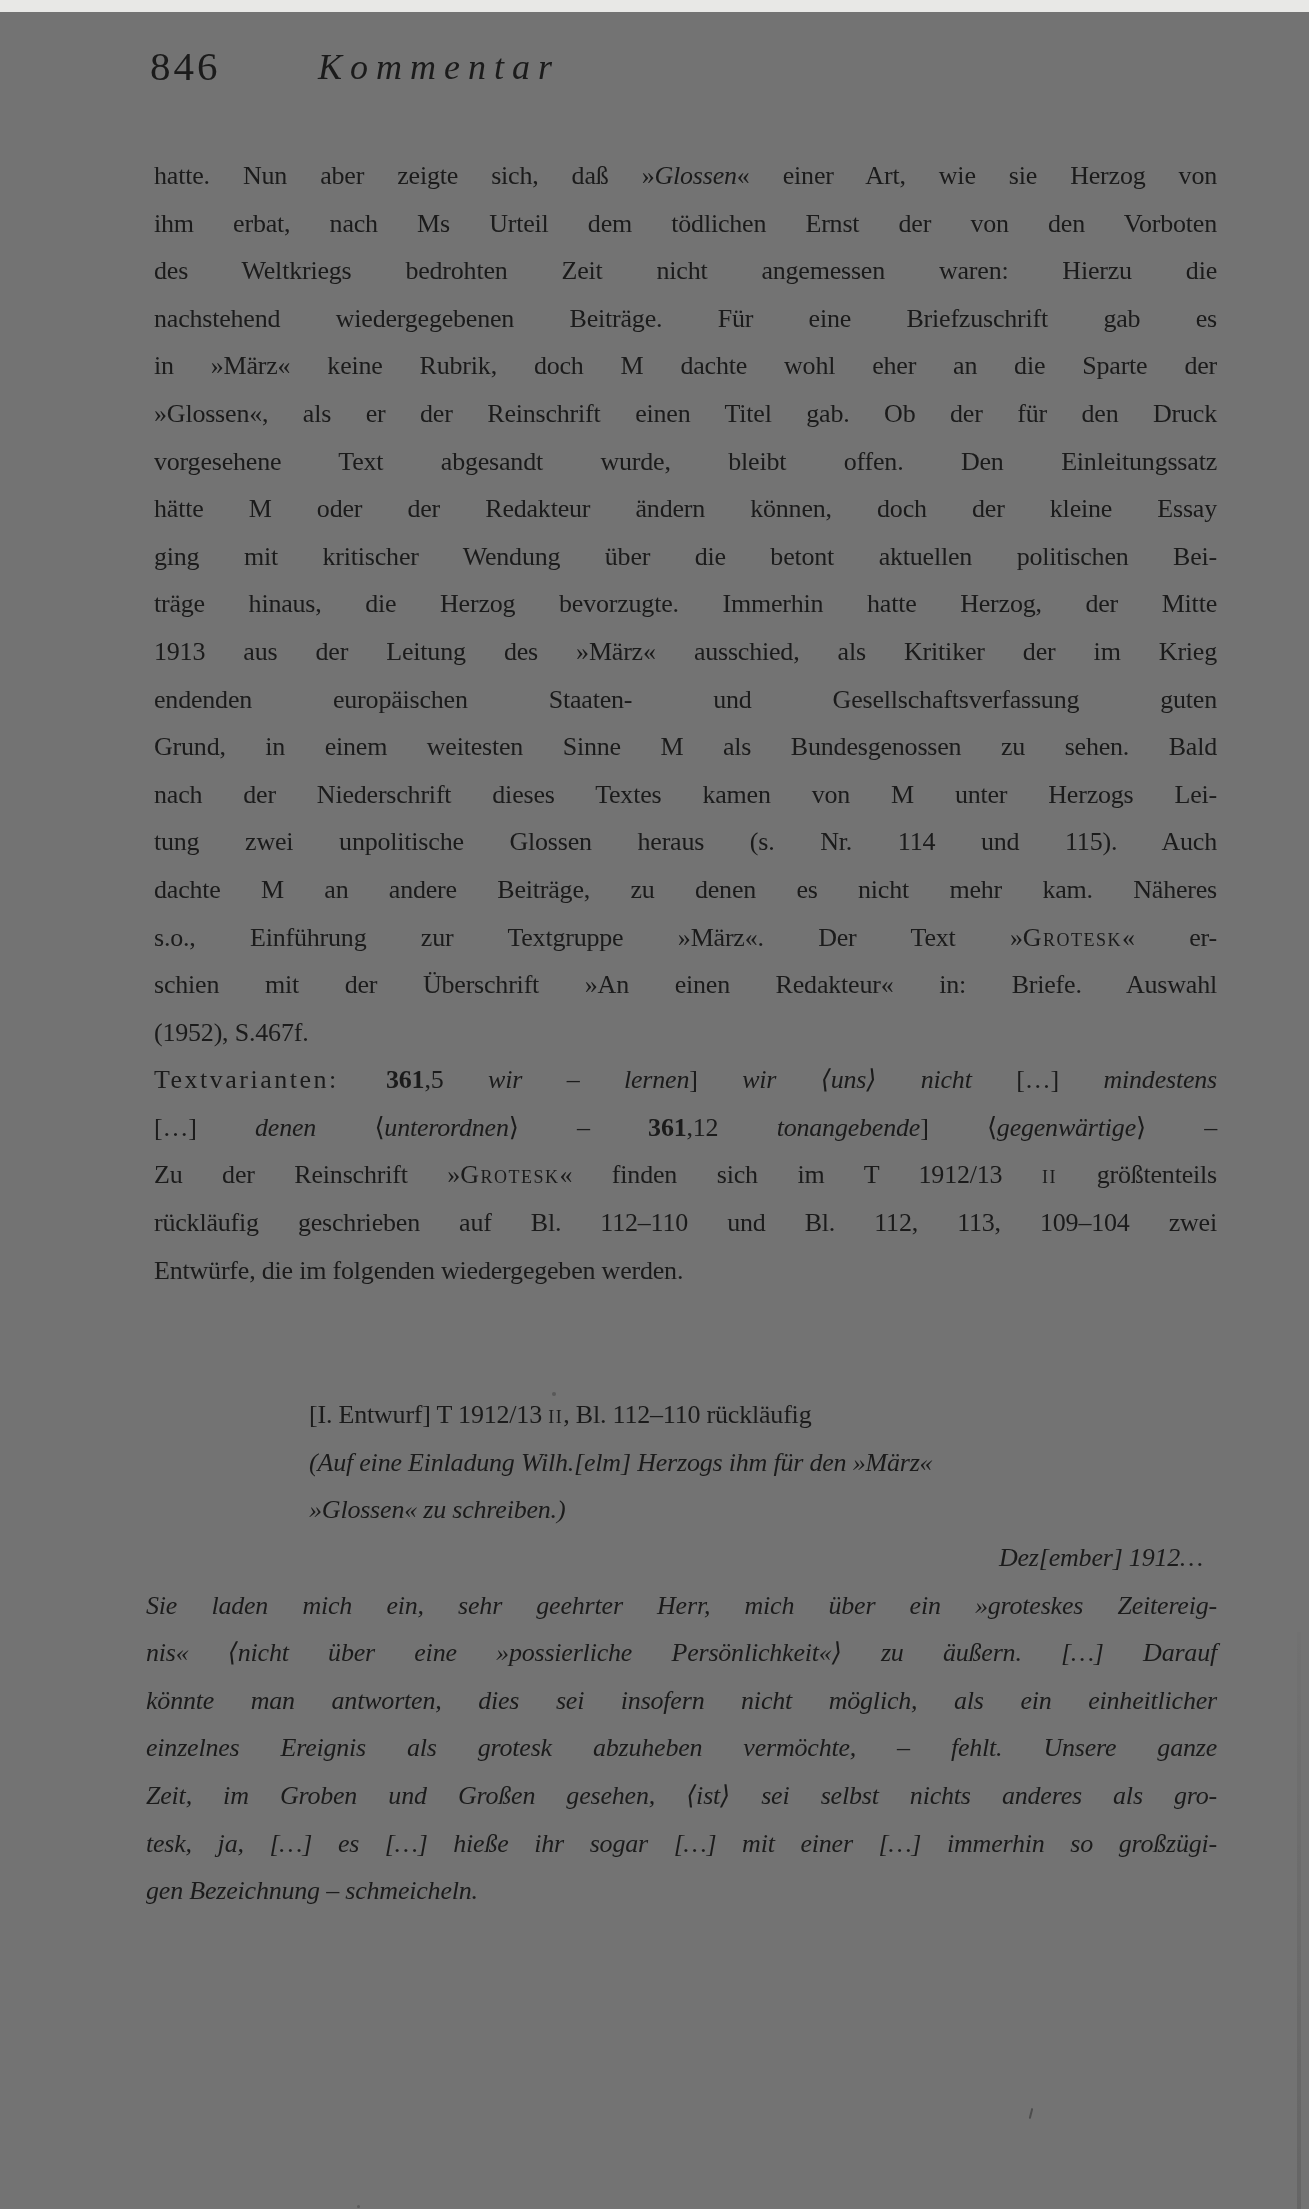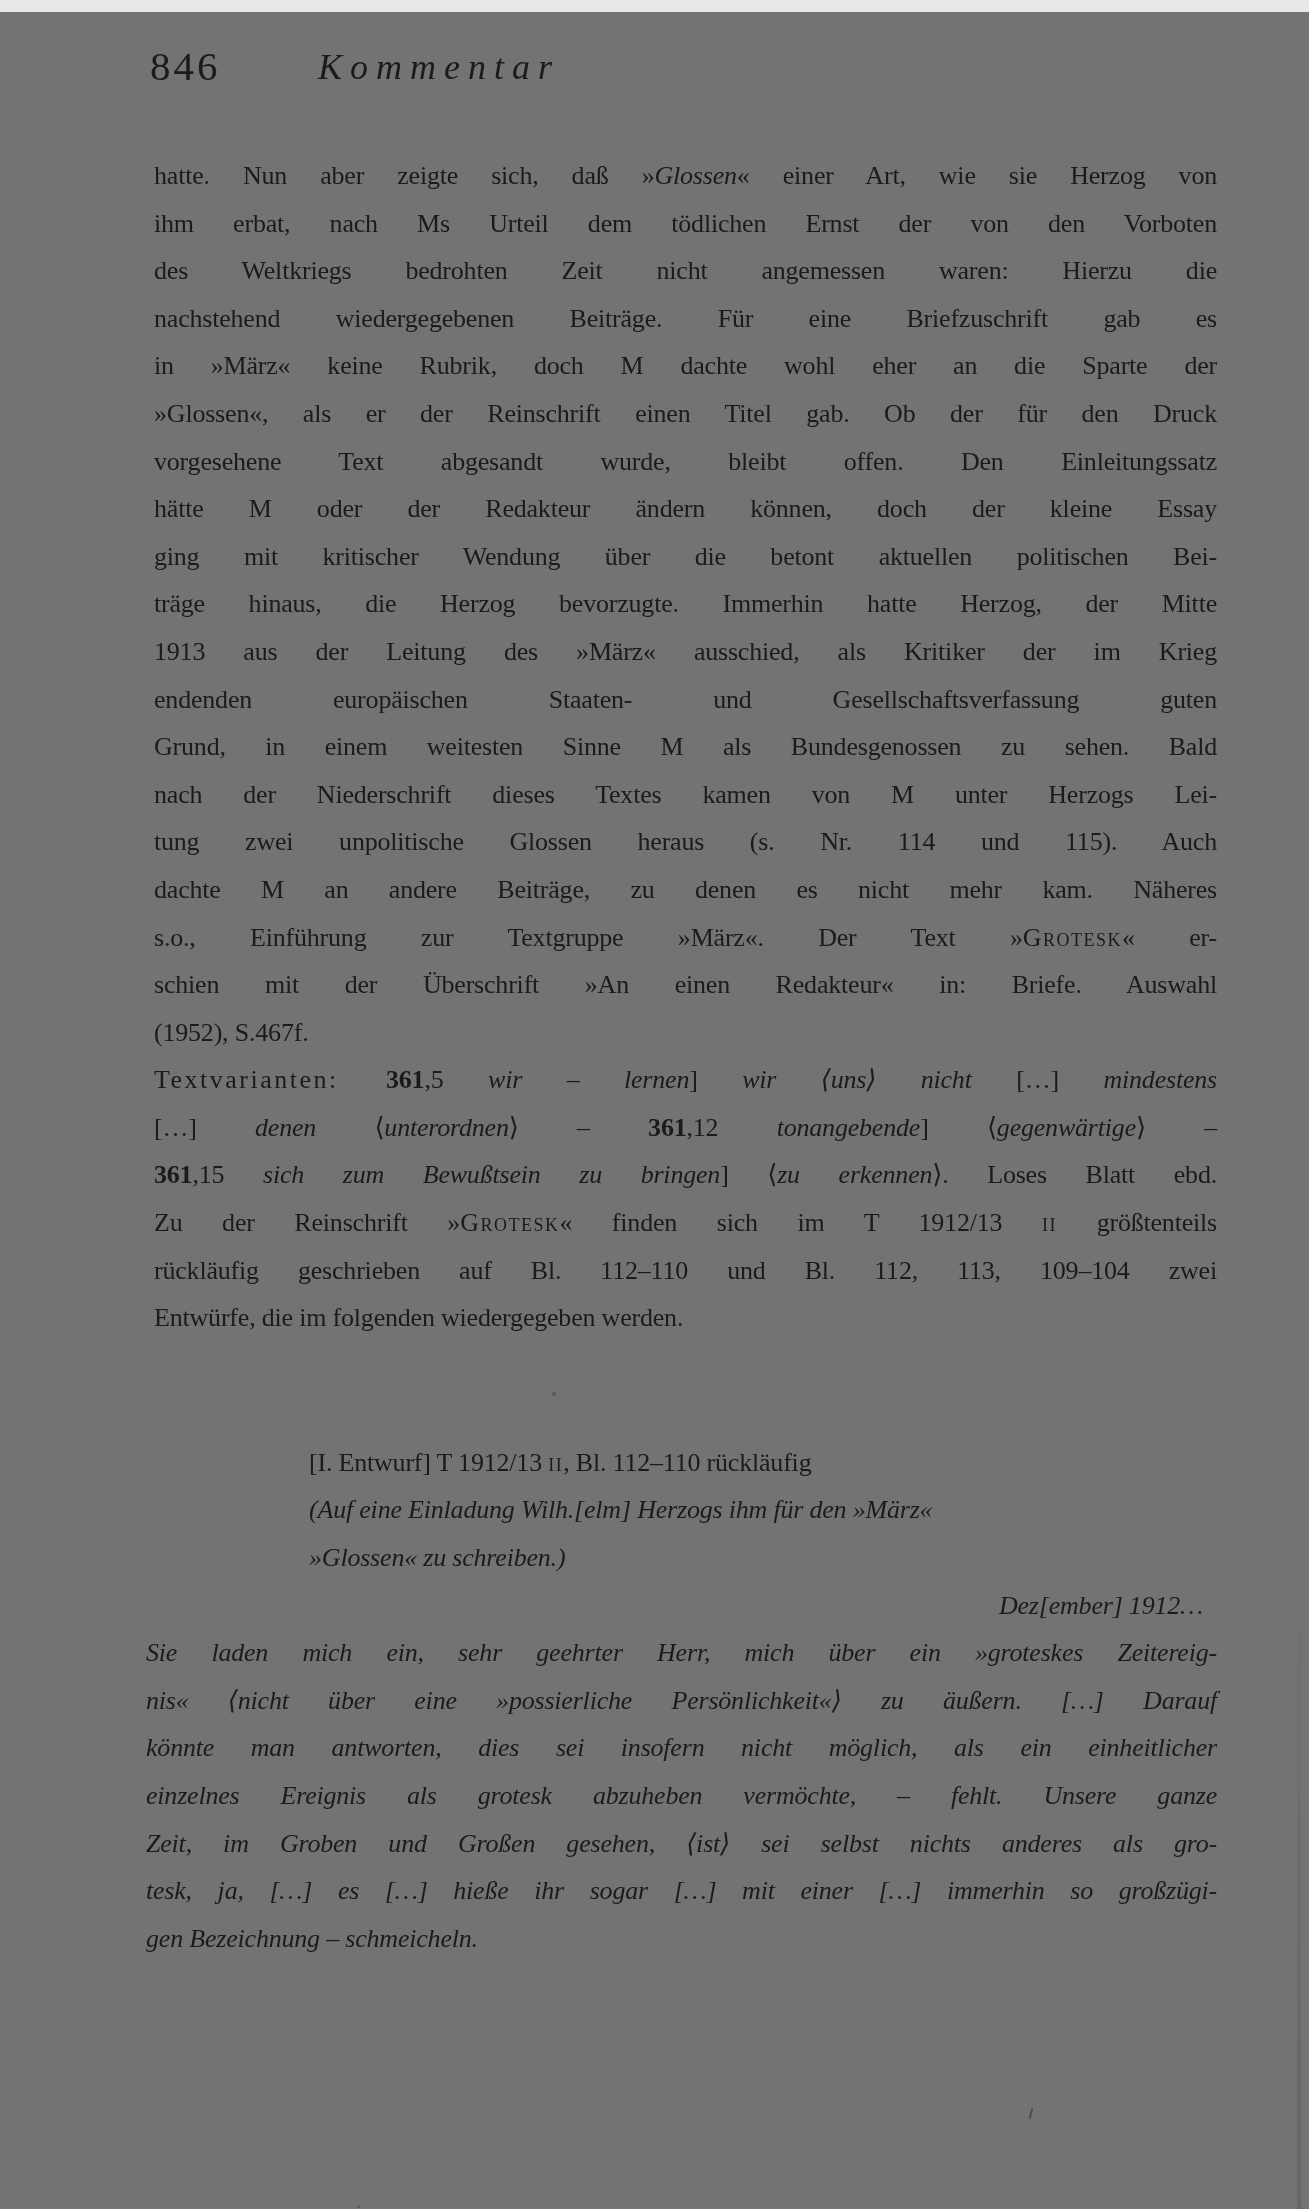--- a/index.html
+++ b/index.html
@@ -79,21 +79,20 @@
         <div class="line jst"><span class="s-r">nach der Niederschrift dieses Textes kamen von M unter Herzogs Lei-</span></div>
         <div class="line jst"><span class="s-r">tung zwei unpolitische Glossen heraus (s. Nr. 114 und 115). Auch</span></div>
         <div class="line jst"><span class="s-r">dachte M an andere Beiträge, zu denen es nicht mehr kam. Näheres</span></div>
         <div class="line jst"><span class="s-r">s.o., Einführung zur Textgruppe »März«. Der Text »</span><span class="s-sc">Grotesk</span><span class="s-r">« er-</span></div>
         <div class="line jst"><span class="s-r">schien mit der Überschrift »An einen Redakteur« in: Briefe. Auswahl</span></div>
         <div class="line"><span class="s-r">(1952), S.467f.</span></div>
       </div>
       <div class="block body">
         <div class="line jst"><span class="s-s">Textvarianten: </span><span class="s-b">361</span><span class="s-r">,5 </span><span class="s-i">wir</span><span class="s-r"> – </span><span class="s-i">lernen</span><span class="s-r">] </span><span class="s-i">wir ⟨uns⟩ nicht</span><span class="s-r"> […] </span><span class="s-i">mindestens</span></div>
         <div class="line jst"><span class="s-r">[…] </span><span class="s-i">denen</span><span class="s-r"> ⟨</span><span class="s-i">unterordnen</span><span class="s-r">⟩ – </span><span class="s-b">361</span><span class="s-r">,12 </span><span class="s-i">tonangebende</span><span class="s-r">] ⟨</span><span class="s-i">gegenwärtige</span><span class="s-r">⟩ –</span></div>
-        <div class="line jst"><span class="s-b">361</span><span class="s-r">,15 </span><span class="s-i">sich zum Bewußtsein zu bringen</span><span class="s-r">] ⟨</span><span class="s-i">zu erkennen</span><span class="s-r">⟩. Loses Blatt ebd.</span></div>
         <div class="line jst"><span class="s-r">Zu der Reinschrift »</span><span class="s-sc">Grotesk</span><span class="s-r">« finden sich im T 1912/13 </span><span class="s-sc">ii</span><span class="s-r"> größtenteils</span></div>
         <div class="line jst"><span class="s-r">rückläufig geschrieben auf Bl. 112–110 und Bl. 112, 113, 109–104 zwei</span></div>
         <div class="line"><span class="s-r">Entwürfe, die im folgenden wiedergegeben werden.</span></div>
       </div>
       <div class="block indented">
         <div class="line"><span class="s-r">[I. Entwurf] T 1912/13 </span><span class="s-sc">ii</span><span class="s-r">, Bl. 112–110 rückläufig</span></div>
         <div class="line"><span class="s-i">(Auf eine Einladung Wilh.[elm] Herzogs ihm für den »März«</span></div>
         <div class="line"><span class="s-i">»Glossen« zu schreiben.)</span></div>
         <div class="line right"><span class="s-i">Dez[ember] 1912…</span></div>
       </div>

